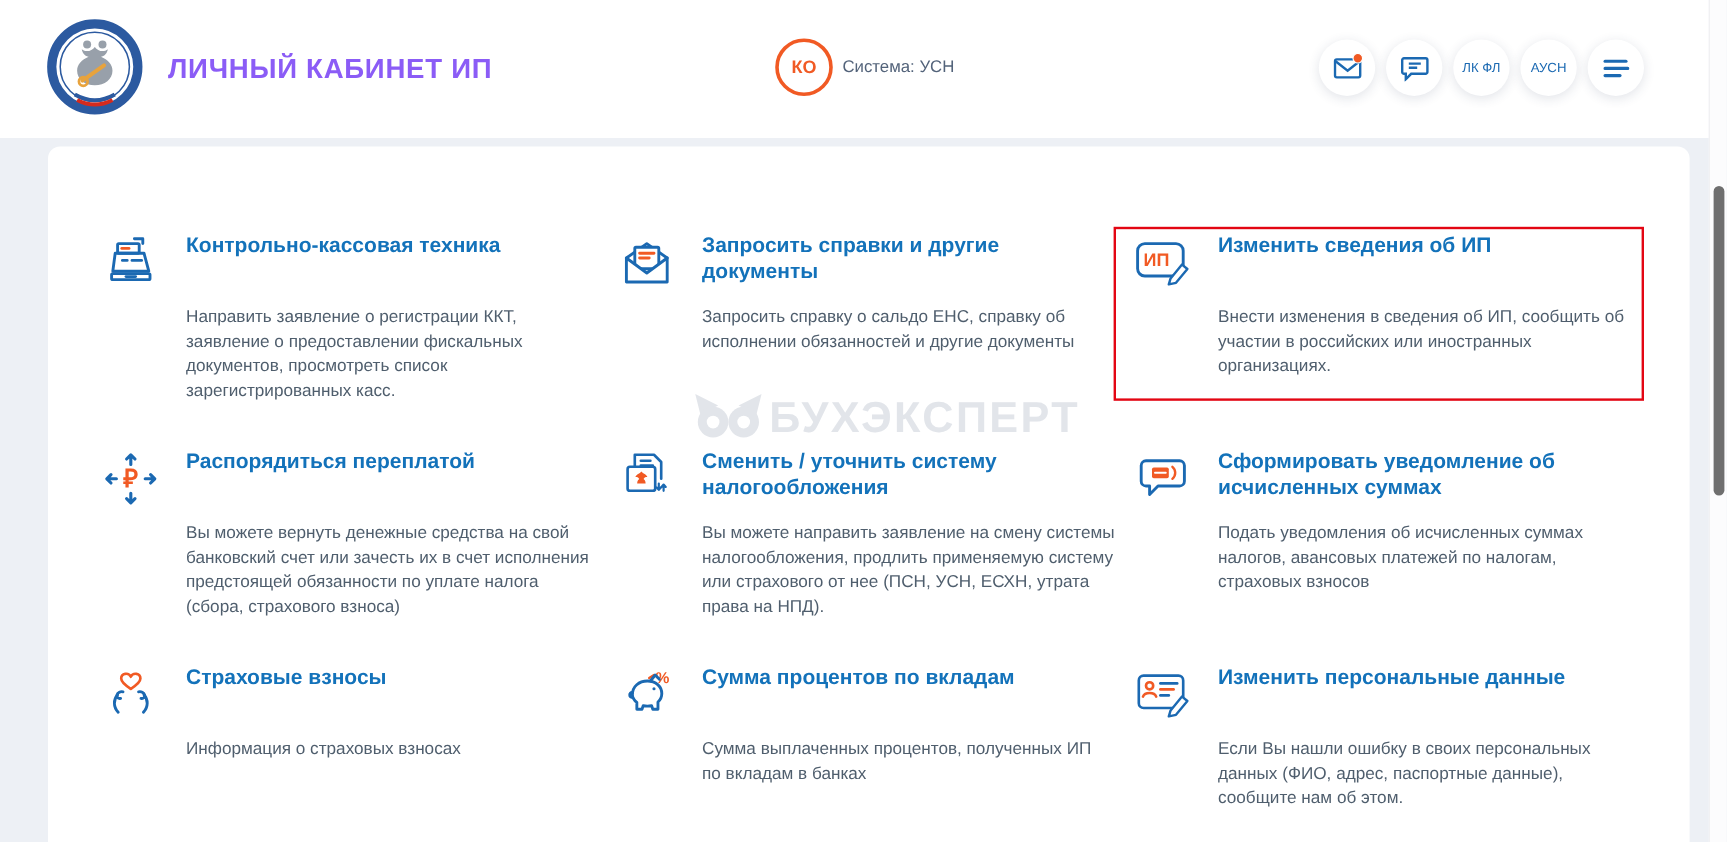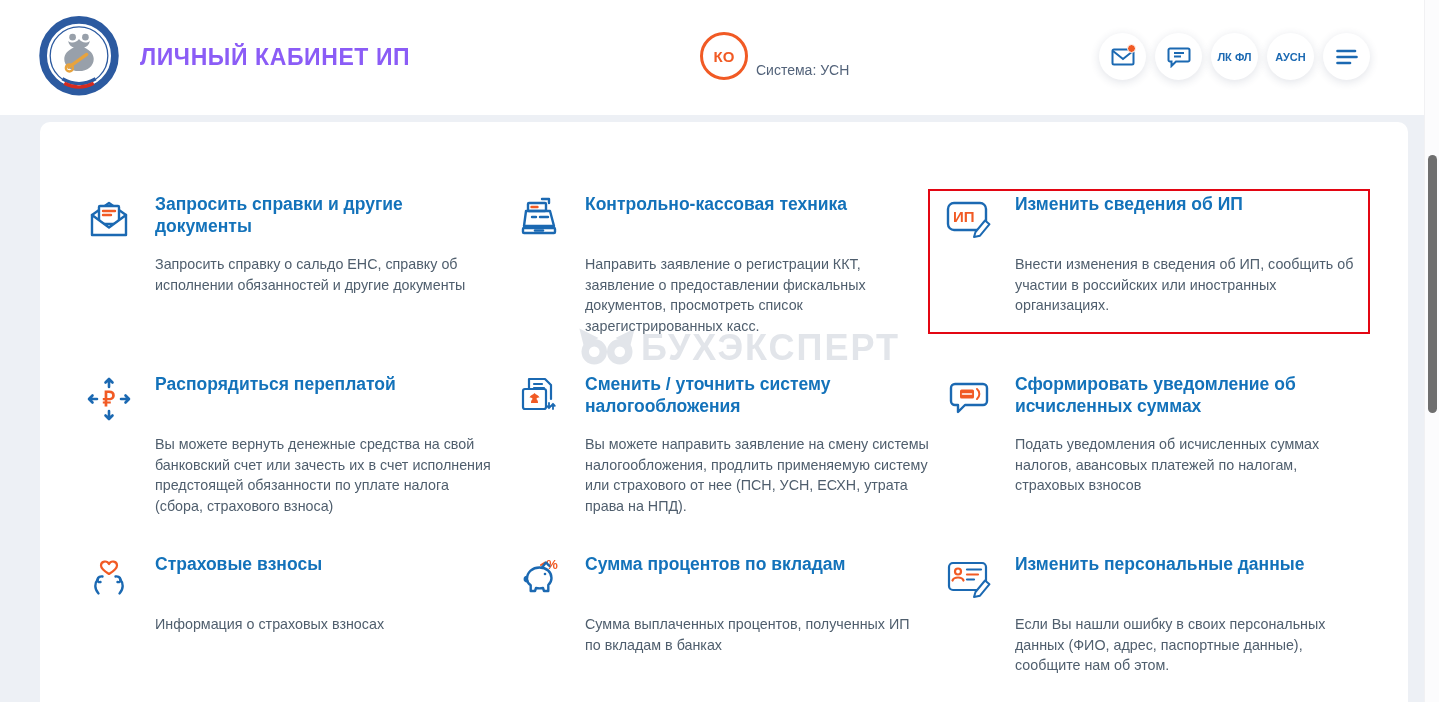--- a/index.html
+++ b/index.html
@@ -13,34 +13,34 @@
   .header {
     position:absolute; top:0; left:0; width:1424px; height:115px;
     background:#ffffff; z-index:2;
   }
   .header-left { position:absolute; left:38px; top:14px; display:flex; align-items:center; }
   .logo { width:82px; height:86px; }
   .app-title {
     margin-left:20px; font-size:23px; font-weight:700; color:#8b5cf6;
     letter-spacing:0.6px;
   }
-  .header-center { position:absolute; left:700px; top:32px; display:flex; align-items:flex-end; }
+  .header-center { position:absolute; left:646px; top:32px; display:flex; align-items:center; }
   .avatar {
     width:48px; height:48px; border-radius:50%;
     border:3px solid #f15a24; color:#f15a24; background:#fff;
     display:flex; align-items:center; justify-content:center;
     font-weight:700; font-size:15px;
   }
   .system-label { margin-left:8px; margin-bottom:2px; font-size:14px; color:#53637a; }
   .header-right { position:absolute; right:54px; top:33px; display:flex; gap:9px; }
   .round-btn {
     width:47px; height:47px; border-radius:50%; border:none; background:#fff;
     box-shadow:0 2px 10px rgba(40,60,90,0.14);
     display:flex; align-items:center; justify-content:center;
-    color:#1b69b2; font-weight:700; font-size:11px; cursor:pointer;
+    color:#1b69b2; font-weight:400; font-size:11px; cursor:pointer;
     font-family:"Liberation Sans", sans-serif; position:relative;
   }
   .mail-dot {
     position:absolute; top:11px; right:10px; width:9px; height:9px;
     border-radius:50%; background:#f15a24; border:1.5px solid #fff;
   }
   
   .content-card {
     position:absolute; left:40px; top:122px; width:1368px; height:580px;
     background:#ffffff; border-radius:10px 10px 0 0; z-index:1;
@@ -154,47 +154,47 @@
       </svg>
     </span>
     <span class="watermark-text">БУХЭКСПЕРТ</span>
   </div>
 
   <div class="grid">
 
     <div class="card">
       <div class="icon-box">
         <svg viewBox="0 0 48 48" width="48" height="48" fill="none" stroke="#1b69b2" stroke-width="2.4" stroke-linejoin="round" stroke-linecap="round">
-          <path d="M7 20 L24 8 L41 20"></path>
-          <rect x="14" y="11" width="20" height="18" rx="1" fill="#ffffff"></rect>
-          <path d="M18 16 H30 M18 20 H26" stroke="#f15a24"></path>
-          <path d="M7 20 V40 H41 V20 L24 32.5 Z" fill="#ffffff"></path>
-        </svg>
-      </div>
-      <div class="card-text">
-        <div class="card-title">Запросить справки и другие документы</div>
-        <div class="card-desc">Запросить справку о сальдо ЕНС, справку об исполнении обязанностей и другие документы</div>
-      </div>
-    </div>
-
-    <div class="card">
-      <div class="icon-box">
-        <svg viewBox="0 0 48 48" width="48" height="48" fill="none" stroke="#1b69b2" stroke-width="2.4" stroke-linejoin="round" stroke-linecap="round">
           <path d="M27 4 h7 v4"></path>
           <rect x="13" y="8" width="18" height="8" rx="1"></rect>
           <path d="M16.5 12 H22.5" stroke="#f15a24"></path>
           <path d="M11 16 h24 l4 15 H9 z"></path>
           <path d="M17 22 h4 M25 22 h8"></path>
           <rect x="8" y="33" width="32" height="5" rx="1"></rect>
           <path d="M20 35.5 h8"></path>
         </svg>
       </div>
       <div class="card-text">
         <div class="card-title">Контрольно-кассовая техника</div>
         <div class="card-desc">Направить заявление о регистрации ККТ, заявление о предоставлении фискальных документов, просмотреть список зарегистрированных касс.</div>
+      </div>
+    </div>
+
+    <div class="card">
+      <div class="icon-box">
+        <svg viewBox="0 0 48 48" width="48" height="48" fill="none" stroke="#1b69b2" stroke-width="2.4" stroke-linejoin="round" stroke-linecap="round">
+          <path d="M7 20 L24 8 L41 20"></path>
+          <rect x="14" y="11" width="20" height="18" rx="1" fill="#ffffff"></rect>
+          <path d="M18 16 H30 M18 20 H26" stroke="#f15a24"></path>
+          <path d="M7 20 V40 H41 V20 L24 32.5 Z" fill="#ffffff"></path>
+        </svg>
+      </div>
+      <div class="card-text">
+        <div class="card-title">Запросить справки и другие документы</div>
+        <div class="card-desc">Запросить справку о сальдо ЕНС, справку об исполнении обязанностей и другие документы</div>
       </div>
     </div>
 
     <div class="card highlighted">
       <div class="icon-box">
         <svg viewBox="0 0 48 48" width="48" height="48" fill="none" stroke="#1b69b2" stroke-width="2.4" stroke-linejoin="round" stroke-linecap="round">
           <rect x="3" y="8" width="38" height="27" rx="6"></rect>
           <text x="8" y="27" font-size="15" font-weight="bold" fill="#f15a24" stroke="none" font-family="Liberation Sans, sans-serif">ИП</text>
           <path d="M30.5 37 l9.5 -11.5 4.5 3.7 -9.5 11.5 -6 1.3 z" fill="#ffffff" stroke-width="2"></path>
         </svg>

